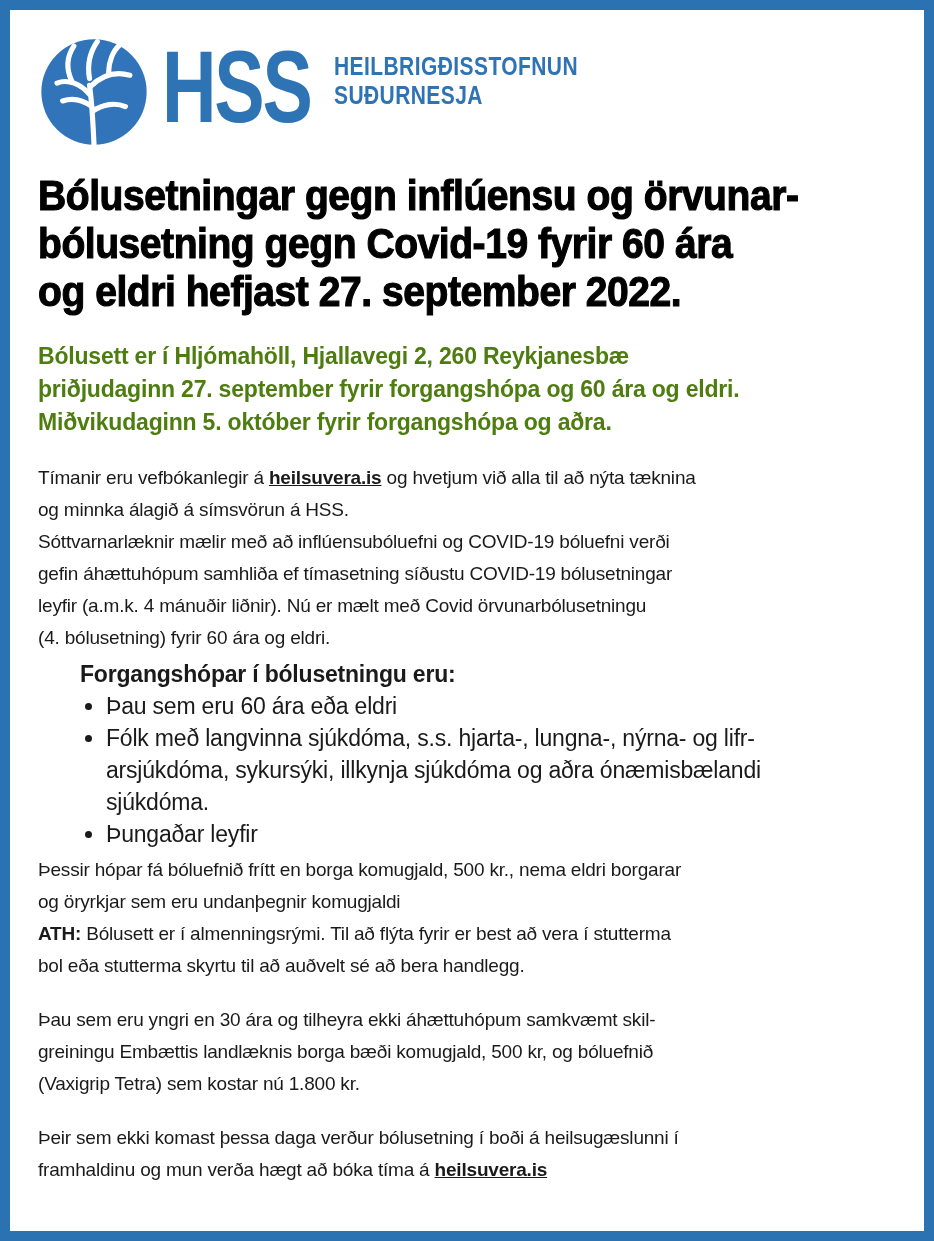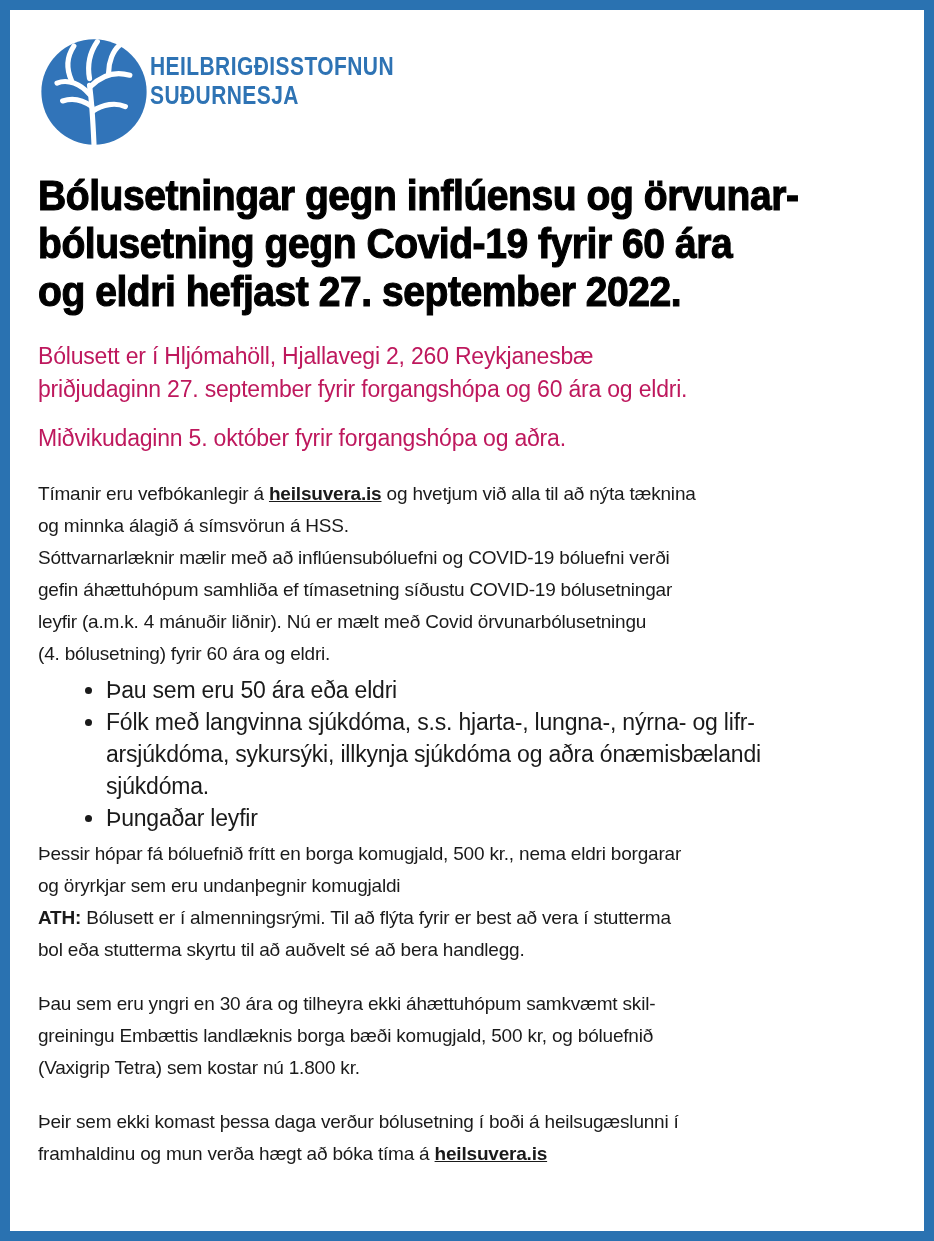--- a/index.html
+++ b/index.html
@@ -37,25 +37,25 @@
   .headline {
     margin-top:20px;
     font-size:42px; font-weight:bold; line-height:48px;
     letter-spacing:-0.5px; color:#000;
     -webkit-text-stroke:1.1px #000;
     white-space:pre-line;
     transform:scaleX(0.93); transform-origin:0 0;
   }
   
   .lead {
-    font-size:23px; font-weight:normal; line-height:33px;
-    color:#be185d; white-space:pre-line; letter-spacing:-0.2px;
+    font-size:23px; font-weight:bold; line-height:33px;
+    color:#4d7c0f; white-space:pre-line; letter-spacing:-0.2px;
   }
   .lead1 { margin-top:24px; }
-  .lead2 { margin-top:16px; }
+  .lead2 { }
   .para {
     font-size:19px; line-height:32px;
     white-space:pre-line; letter-spacing:-0.2px;
   }
   .p-booking { margin-top:23px; }
   .p-reco { }
   .p-fee { margin-top:4px; }
   .p-ath { }
   .p-young { margin-top:22px; }
   .p-follow { margin-top:22px; }
@@ -84,20 +84,23 @@
           <path d="M46 52 C38 43 27 38 17 42"></path>
           <path d="M30 40 C25 29 26 18 32 9"></path>
           <path d="M46 38 C44 27 46 15 53 5"></path>
           <path d="M47 45 C57 35 68 31 82 35"></path>
           <path d="M63 33 C63 23 67 13 73 8"></path>
           <path d="M48 63 C40 57 31 55 22 58"></path>
           <path d="M49 67 C58 61 69 59 78 63"></path>
         </g>
       </svg>
     </div>
+    <div class="hss-box">
+      <span class="hss">HSS</span>
+    </div>
     <div class="orgname">
       <span>HEILBRIGÐISSTOFNUN</span><br>
       <span>SUÐURNESJA</span>
     </div>
   </div>
 
   <div class="headline">Bólusetningar gegn inflúensu og örvunar-
 bólusetning gegn Covid-19 fyrir 60 ára
 og eldri hefjast 27. september 2022.</div>
 
@@ -107,22 +110,23 @@
 
   <div class="para p-booking"><span>Tímanir eru vefbókanlegir á </span><span class="link">heilsuvera.is</span><span> og hvetjum við alla til að nýta tæknina
 og minnka álagið á símsvörun á HSS.</span></div>
 
   <div class="para p-reco">Sóttvarnarlæknir mælir með að inflúensubóluefni og COVID-19 bóluefni verði
 gefin áhættuhópum samhliða ef tímasetning síðustu COVID-19 bólusetningar
 leyfir (a.m.k. 4 mánuðir liðnir). Nú er mælt með Covid örvunarbólusetningu
 (4. bólusetning) fyrir 60 ára og eldri.</div>
 
   <div class="priority">
+    <div class="priority-heading">Forgangshópar í bólusetningu eru:</div>
     <ul>
-      <li>Þau sem eru 50 ára eða eldri</li>
+      <li>Þau sem eru 60 ára eða eldri</li>
       <li>Fólk með langvinna sjúkdóma, s.s. hjarta-, lungna-, nýrna- og lifr-
 arsjúkdóma, sykursýki, illkynja sjúkdóma og aðra ónæmisbælandi
 sjúkdóma.</li>
       <li>Þungaðar leyfir</li>
     </ul>
   </div>
 
   <div class="para p-fee">Þessir hópar fá bóluefnið frítt en borga komugjald, 500 kr., nema eldri borgarar
 og öryrkjar sem eru undanþegnir komugjaldi</div>
 

